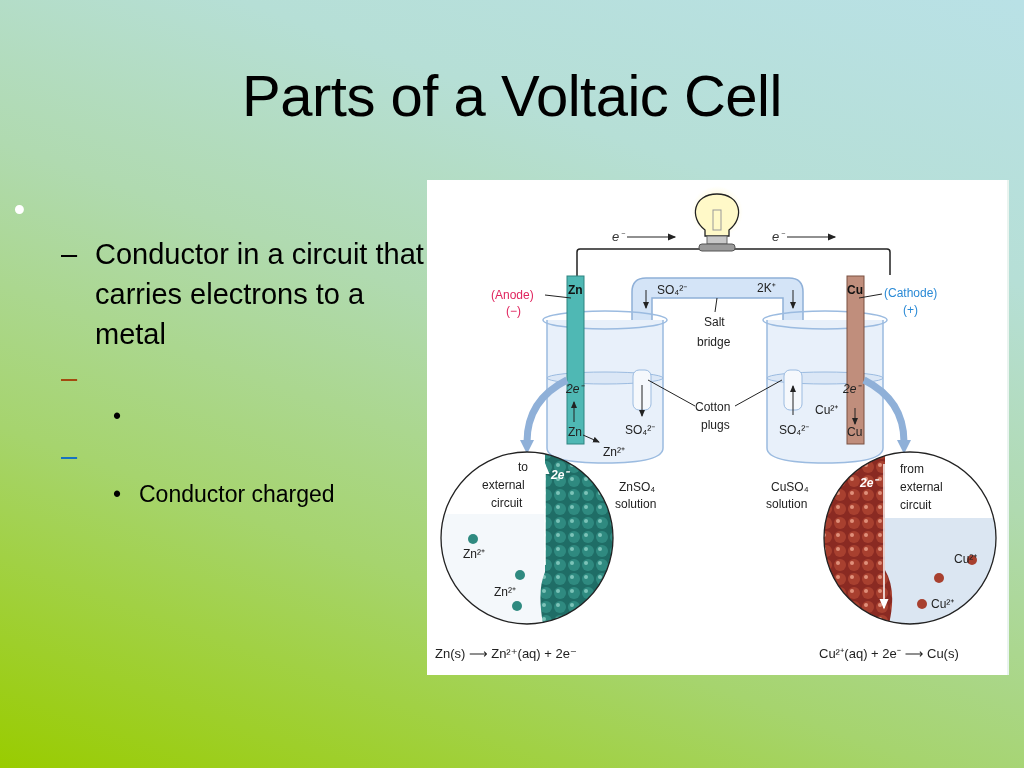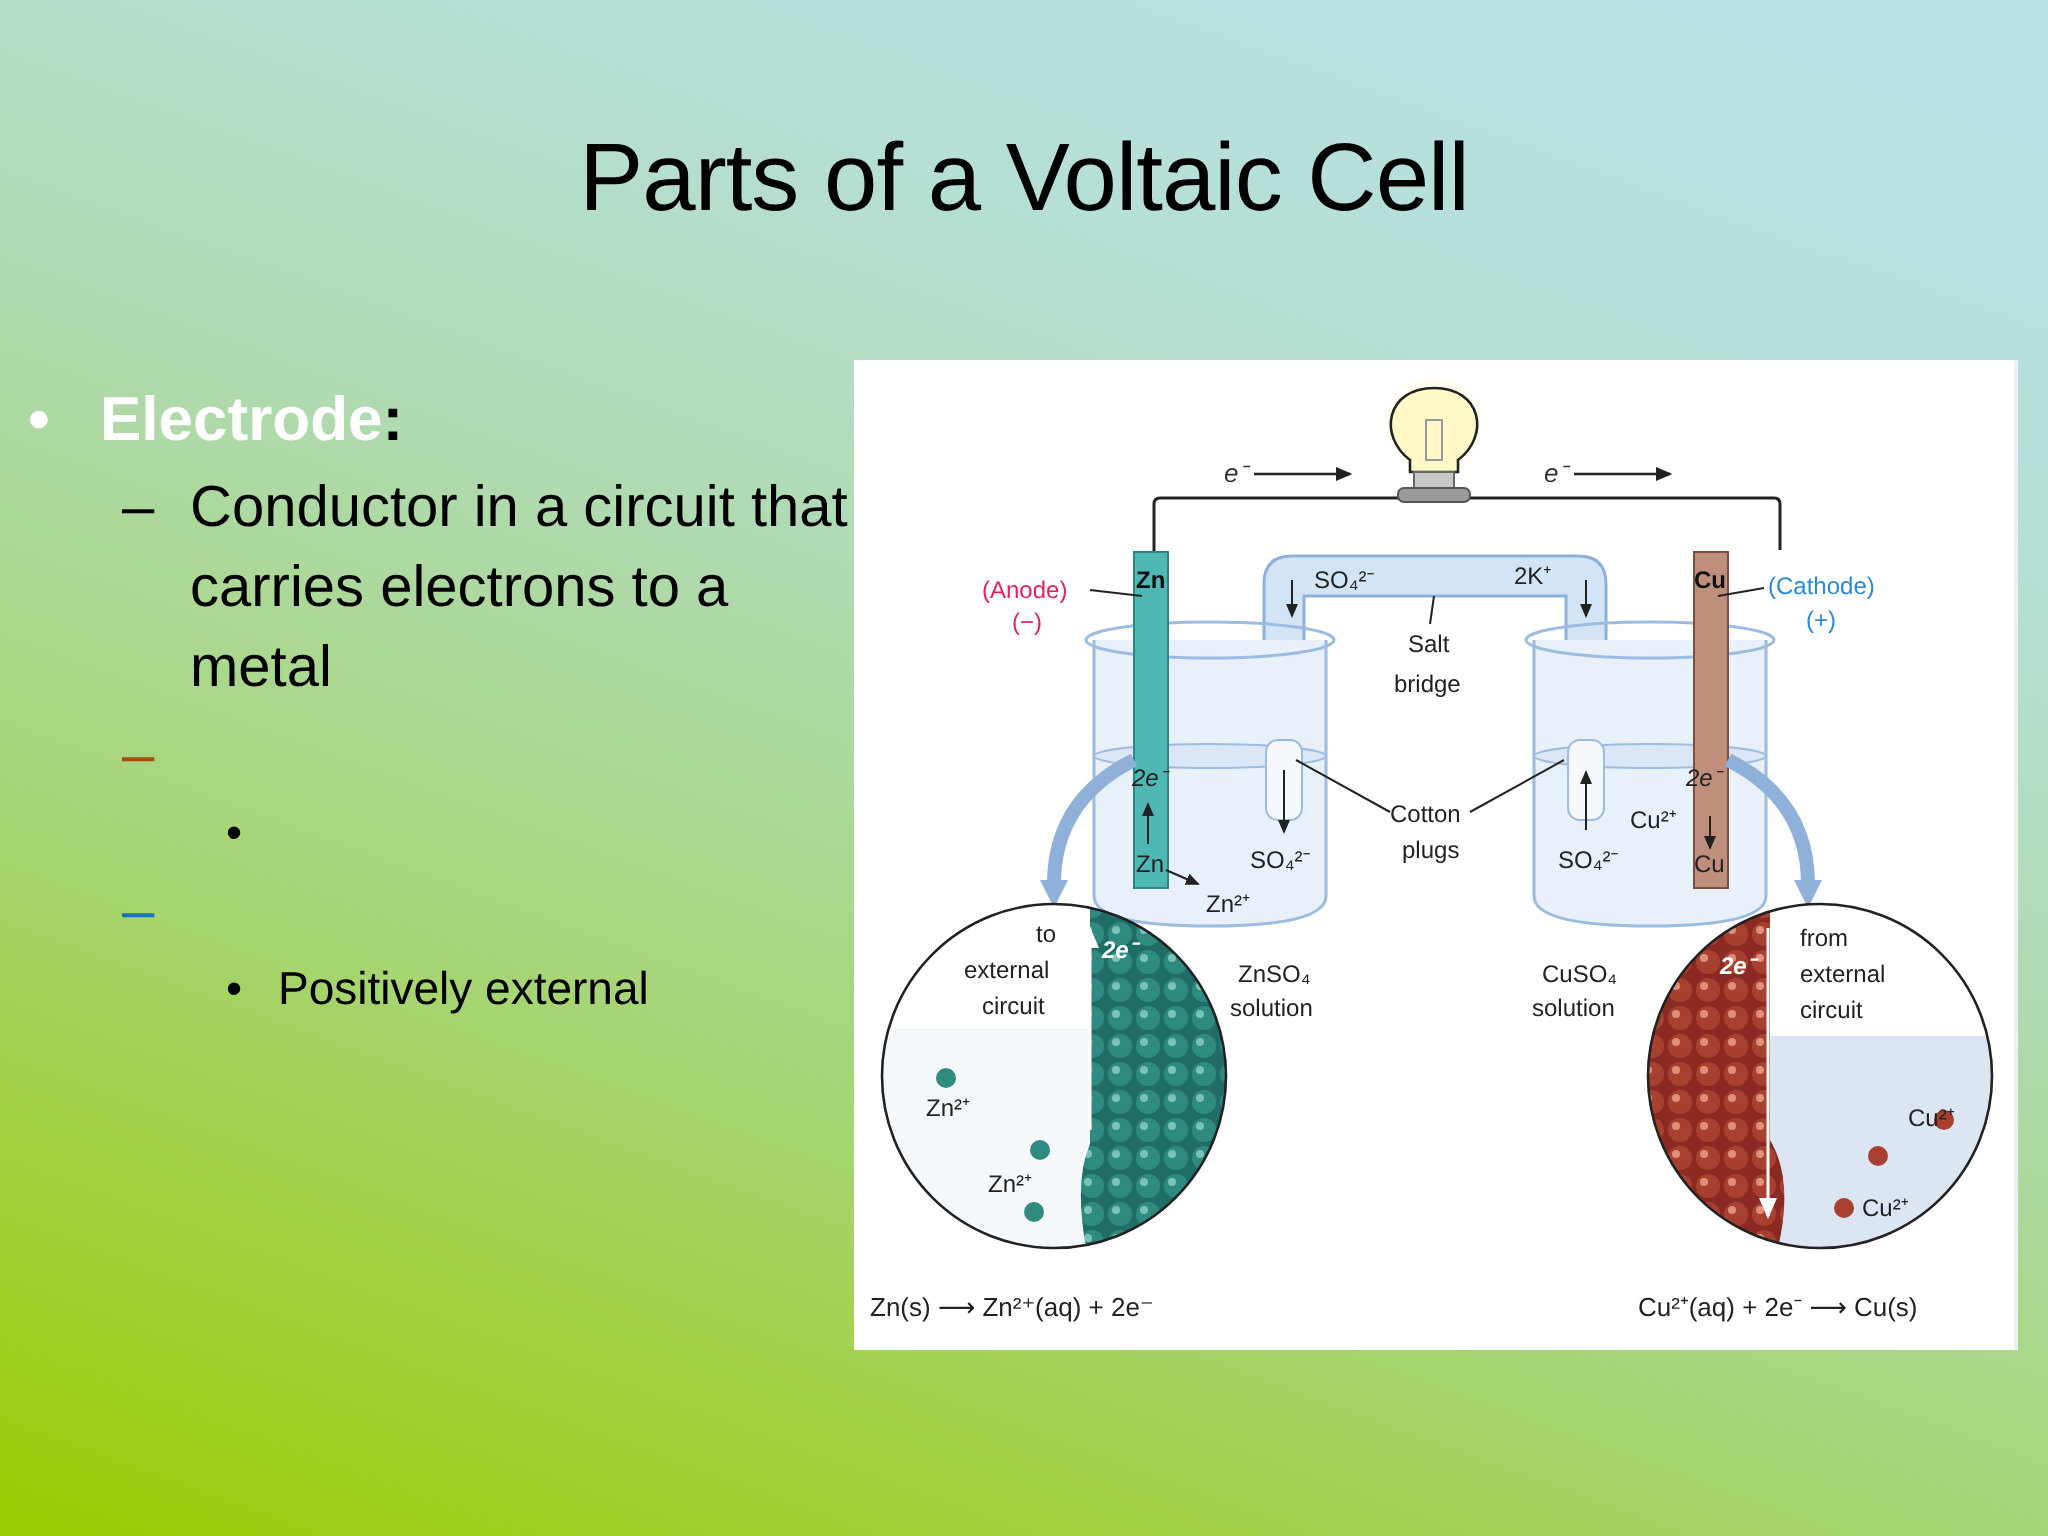--- a/index.html
+++ b/index.html
@@ -3,21 +3,21 @@
 <meta charset="utf-8">
 <style>
   html, body { margin:0; padding:0; }
   body {
     width:1024px; height:768px; overflow:hidden; position:relative;
     background: linear-gradient(20deg, #99cc00 0%, #a6d46e 30%, #b0dab0 55%, #b6dfd6 75%, #b9e1e6 100%);
     font-family: "Liberation Sans", sans-serif;
   }
   .title {
     position:absolute; left:0; top:62px; width:1024px; text-align:center;
-    font-size:48px; color:#000; letter-spacing:-0.5px;
+    font-size:58px; color:#000; letter-spacing:-0.5px;
   }
   .bullets { position:absolute; left:14px; top:190px; width:410px; color:#000; }
   .l1 { display:flex; font-size:31px; font-weight:bold; line-height:40px; }
   .l1 .dot { width:36px; color:#fff; }
   .l1 .w { color:#fff; }
   .l2 { display:flex; font-size:29px; line-height:40px; margin-left:47px; margin-top:4px; }
   .l2 .dash { width:34px; flex-shrink:0; }
   .l3 { display:flex; font-size:23px; line-height:32px; margin-left:99px; margin-top:2px; }
   .l3 .dot { width:26px; flex-shrink:0; }
   .anode { color:#a34a0f; font-weight:bold; }
@@ -30,38 +30,37 @@
   svg text { font-family: "Liberation Sans", sans-serif; }
 </style>
 </head>
 <body>
 
 <div class="title">Parts of a Voltaic Cell</div>
 
 <div class="bullets">
   <div class="l1">
     <span class="dot">•</span>
-    <span><span class="w">Electrode</span><span>:</span></span>
   </div>
   <div class="l2">
     <span class="dash">–</span>
     <span>Conductor in a circuit that carries electrons to a metal</span>
   </div>
   <div class="l2">
     <span class="dash anode" style="font-weight:normal">–</span>
   </div>
   <div class="l3">
     <span class="dot">•</span>
   </div>
   <div class="l2">
     <span class="dash cathode" style="font-weight:normal">–</span>
   </div>
   <div class="l3">
     <span class="dot">•</span>
-    <span>Positively external</span>
+    <span>Conductor charged</span>
   </div>
 </div>
 
 <div class="figure">
   <svg width="580" height="495" viewBox="0 0 580 495">
     <defs>
       <radialGradient id="bulbGlow" cx="50%" cy="50%" r="50%">
         <stop offset="0%" stop-color="#fff6b0"></stop>
         <stop offset="100%" stop-color="#fff6b0" stop-opacity="0"></stop>
       </radialGradient>

